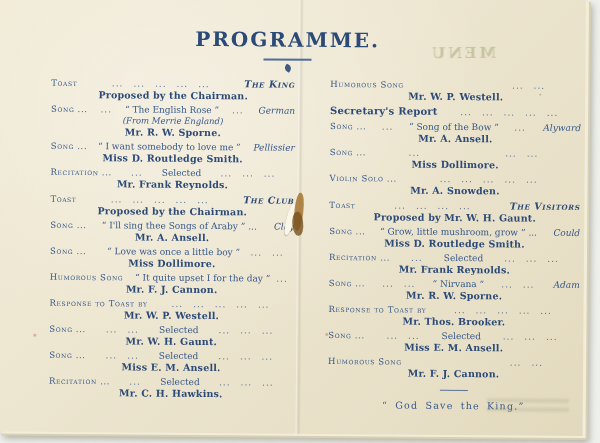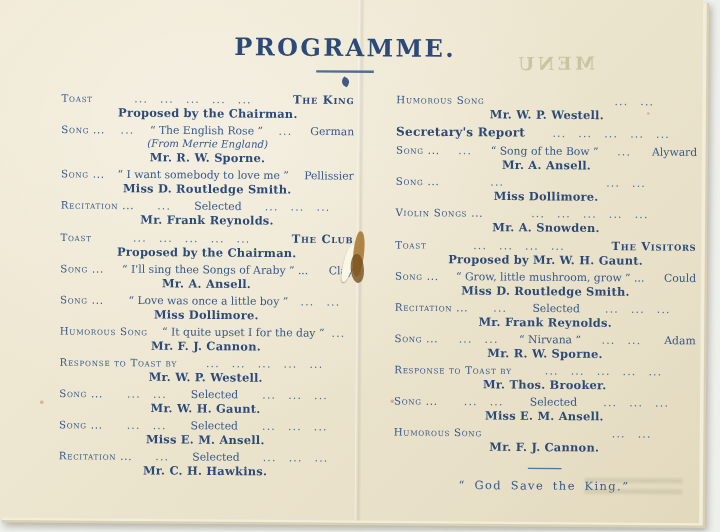--- a/index.html
+++ b/index.html
@@ -38,24 +38,24 @@
   .label{
     font-variant:small-caps;font-size:8.5px;letter-spacing:0.6px;
     white-space:nowrap;color:var(--ink,#35578a);
   }
   .label.bold{font-variant:normal;font-weight:bold;font-size:10px;letter-spacing:0.2px;color:var(--ink-bold,#2c4a78);}
   .dots{
     flex:1 1 auto;min-width:4px;overflow:hidden;white-space:nowrap;text-align:center;
     font-size:9px;letter-spacing:1px;opacity:.85;
   }
   .title-text{font-size:9px;white-space:nowrap;}
-  .comp{font-size:9px;white-space:nowrap;padding-left:2px;}
+  .comp{font-style:italic;font-size:9px;white-space:nowrap;padding-left:2px;}
   .subj{
     font-variant:small-caps;font-weight:bold;font-size:9.5px;letter-spacing:0.6px;
-    white-space:nowrap;color:var(--ink-bold,#2c4a78);
+    white-space:nowrap;color:var(--ink-bold,#2c4a78);font-style:italic;
   }
   .subtitle{font-style:italic;font-size:8.5px;text-align:center;line-height:11px;}
   .performer{
     font-weight:bold;font-size:9.5px;text-align:center;line-height:11px;
     color:var(--ink-bold,#2c4a78);letter-spacing:0.2px;
   }
   .closing{position:absolute;left:331px;top:393px;width:251px;text-align:center;color:var(--ink,#35578a);}
   .closing-rule{width:28px;height:1px;background:var(--ink,#35578a);margin:0 auto 9px auto;opacity:.8;}
   .closing-text{font-size:9.5px;letter-spacing:1.2px;word-spacing:3px;}
   
@@ -228,21 +228,21 @@
       <div class="item">
         <div class="line1">
           <span class="label">Song ...</span>
           <span class="dots">...</span>
           <span class="dots">... ...</span>
         </div>
         <div class="performer">Miss Dollimore.</div>
       </div>
       <div class="item">
         <div class="line1">
-          <span class="label">Violin Songs ...</span>
+          <span class="label">Violin Solo ...</span>
           <span class="dots">... ... ... ... ...</span>
         </div>
         <div class="performer">Mr. A. Snowden.</div>
       </div>
       <div class="item">
         <div class="line1">
           <span class="label">Toast</span>
           <span class="dots">... ... ... ...</span>
           <span class="subj">The Visitors</span>
         </div>

